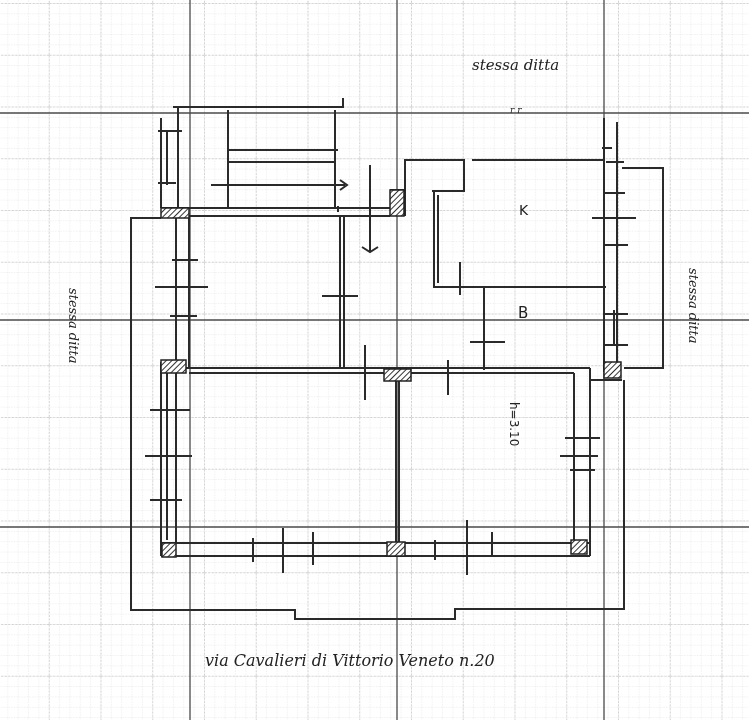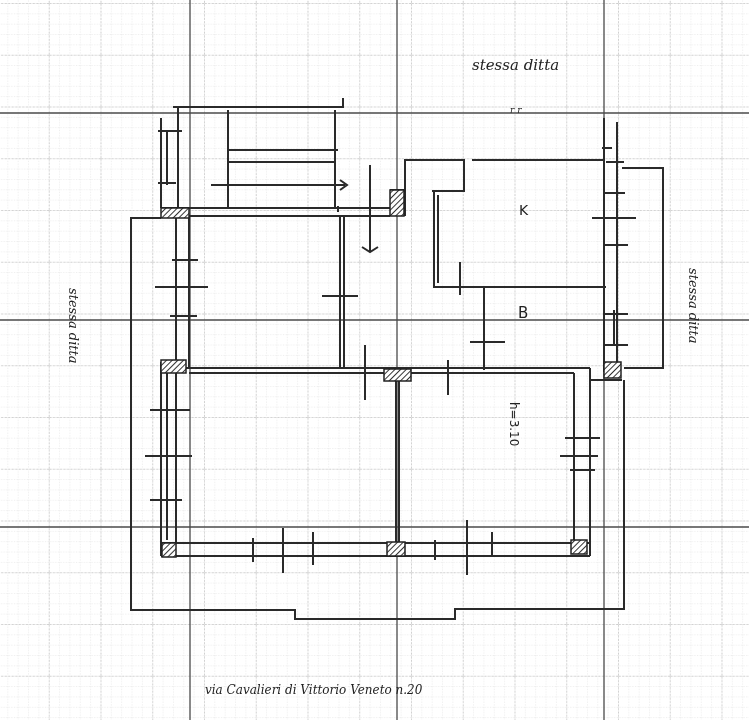--- a/index.html
+++ b/index.html
@@ -12,21 +12,21 @@
     color: #222;
     white-space: nowrap;
     line-height: 1;
   }
   .lbl-top { left: 472px; top: 58px; font-size: 15px; }
   .lbl-left { left: 50px; top: 288px; font-size: 13px; transform-origin: left top; transform: translate(30px, 0) rotate(90deg); }
   .lbl-right { left: 682px; top: 268px; font-size: 13px; transform-origin: left top; transform: translate(18px, 0) rotate(90deg); }
   .lbl-k { left: 519px; top: 203px; font-size: 14px; font-family: "DejaVu Sans", sans-serif; font-style: normal; }
   .lbl-b { left: 518px; top: 306px; font-size: 15px; font-family: "DejaVu Sans", sans-serif; font-style: normal; }
   .lbl-h { left: 508px; top: 402px; font-size: 12px; font-family: "DejaVu Sans", sans-serif; font-style: normal; transform-origin: left top; transform: translate(12px, 0) rotate(90deg); }
-  .lbl-addr { left: 205px; top: 684px; font-size: 12px; }
+  .lbl-addr { left: 205px; top: 653px; font-size: 16px; }
 </style>
 </head>
 <body>
 
 <svg id="plan" viewBox="0 0 749 720" xmlns="http://www.w3.org/2000/svg">
   <defs>
     <pattern id="minor" width="10.35" height="10.35" patternUnits="userSpaceOnUse" x="-3" y="3">
       <path d="M10.35 0 L0 0 0 10.35" fill="none" stroke="#c9c9c9" stroke-width="0.6" stroke-dasharray="1.2 1.4"></path>
     </pattern>
     <pattern id="mid" width="51.75" height="51.75" patternUnits="userSpaceOnUse" x="-3" y="3">

